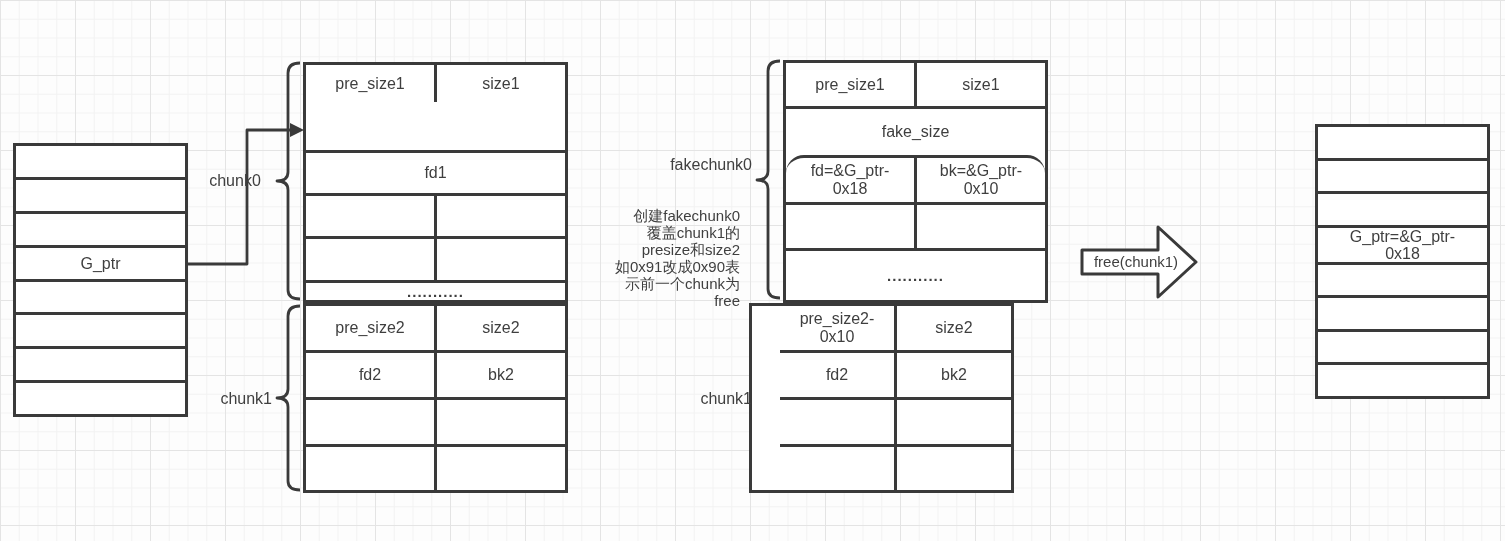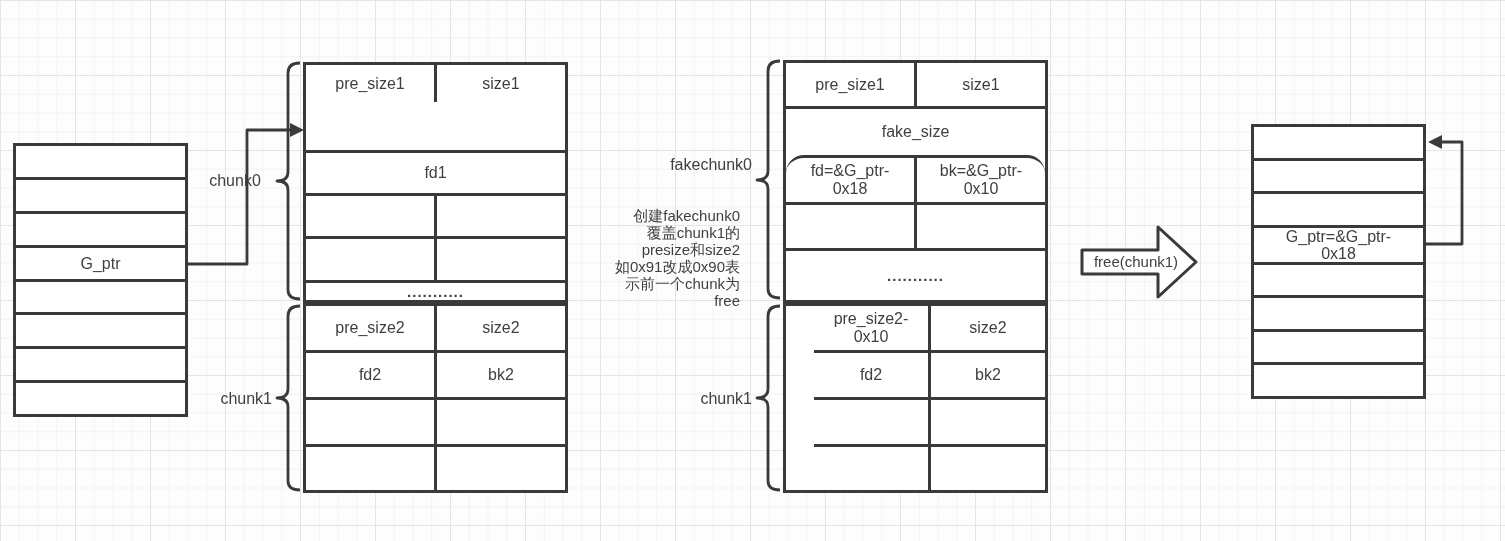--- a/index.html
+++ b/index.html
@@ -151,41 +151,41 @@
     </div>
     <div class="hrow" style="height:43px;">
       <div class="cell"></div>
       <div class="cell"></div>
     </div>
     <div class="dotsrow" style="flex:1;">
         <span>...........</span>
       </div>
   </div>
 
-  <div class="abs subtable" style="left:783px;top:303px;width:265px;height:190px;padding-left:28px;">
+  <div class="abs subtable" style="left:749px;top:303px;width:265px;height:190px;padding-left:28px;">
     <div class="hrow" style="height:44px;">
       <div class="cell">pre_size2-
 0x10</div>
       <div class="cell">size2</div>
     </div>
     <div class="hrow" style="height:44px;">
       <div class="cell">fd2</div>
       <div class="cell">bk2</div>
     </div>
     <div class="hrow" style="height:44px;">
       <div class="cell"></div>
       <div class="cell"></div>
     </div>
     <div class="hrow" style="flex:1;">
       <div class="cell"></div>
       <div class="cell"></div>
     </div>
   </div>
 
-  <div class="abs vtable" style="left:1251px;top:124px;width:175px;height:275px;">
+  <div class="abs vtable" style="left:1315px;top:124px;width:175px;height:275px;">
     <div class="vrow"></div>
     <div class="vrow"></div>
     <div class="vrow"></div>
     <div class="vrow">G_ptr=&amp;G_ptr-
 0x18</div>
     <div class="vrow"></div>
     <div class="vrow"></div>
     <div class="vrow"></div>
     <div class="vrow"></div>
   </div>

